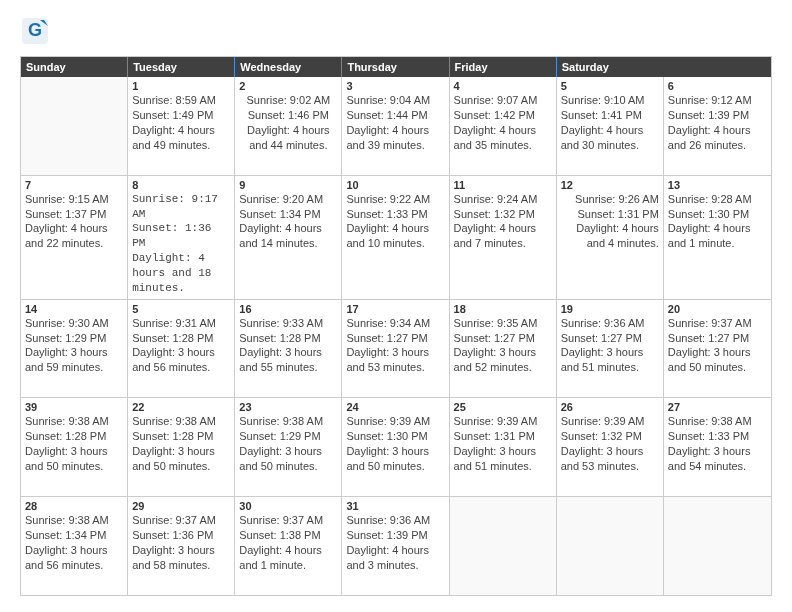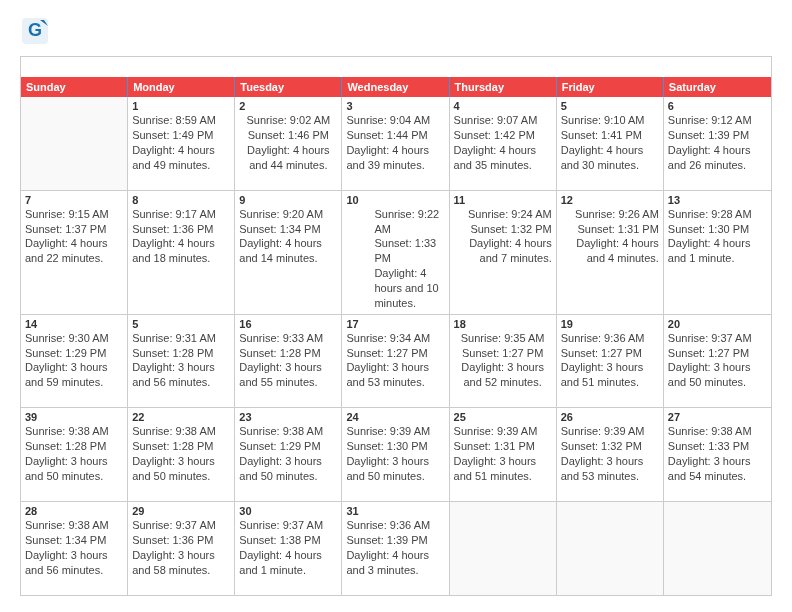--- a/index.html
+++ b/index.html
@@ -61,22 +61,21 @@
     }
     .calendar {
       flex: 1;
       display: flex;
       flex-direction: column;
       border: 1px solid #ccc;
     }
     .cal-header {
       display: grid;
       grid-template-columns: repeat(7, 1fr);
-      background: #ef4444;
-      margin-top: 20px;
+      background: #404040;
     }
     .cal-header-cell {
       color: white;
       font-size: 11px;
       font-weight: bold;
       padding: 4px 5px;
       text-align: left;
       border-right: 1px solid #4a90d9;
     }
     .cal-header-cell:last-child { border-right: none; }
@@ -132,21 +131,20 @@
     </div>
     <div class="title-section">
       <div class="month-title"></div>
       <div class="subtitle"></div>
     </div>
   </div>
 
   <div class="calendar">
     <div class="cal-header" id="cal-header">
         <div class="cal-header-cell">Sunday</div>
-        <div class="cal-header-cell">Monday</div>
         <div class="cal-header-cell">Tuesday</div>
         <div class="cal-header-cell">Wednesday</div>
         <div class="cal-header-cell">Thursday</div>
         <div class="cal-header-cell">Friday</div>
         <div class="cal-header-cell">Saturday</div>
       </div>
     <div class="cal-body" id="cal-body">
         <div class="cal-row">
           <div class="cal-cell empty"></div>
           <div class="cal-cell">
@@ -188,39 +186,39 @@
         </div>
         <div class="cal-row">
           <div class="cal-cell">
             <div class="day-number">7</div>
             <div class="day-info" style="white-space: pre-line;">Sunrise: 9:15 AM
 Sunset: 1:37 PM
 Daylight: 4 hours and 22 minutes.</div>
           </div>
           <div class="cal-cell">
             <div class="day-number">8</div>
-            <div class="day-info" style="white-space: pre-line;">Sunrise: 9:17 AM
+            <div class="day-info" style="white-space: pre-line; font-family: Liberation Mono, monospace;">Sunrise: 9:17 AM
 Sunset: 1:36 PM
 Daylight: 4 hours and 18 minutes.</div>
           </div>
           <div class="cal-cell">
             <div class="day-number">9</div>
             <div class="day-info" style="white-space: pre-line;">Sunrise: 9:20 AM
 Sunset: 1:34 PM
 Daylight: 4 hours and 14 minutes.</div>
           </div>
           <div class="cal-cell">
             <div class="day-number">10</div>
-            <div class="day-info" style="white-space: pre-line; margin-left: 28px;">Sunrise: 9:22 AM
+            <div class="day-info" style="white-space: pre-line;">Sunrise: 9:22 AM
 Sunset: 1:33 PM
 Daylight: 4 hours and 10 minutes.</div>
           </div>
           <div class="cal-cell">
             <div class="day-number">11</div>
-            <div class="day-info" style="white-space: pre-line; text-align: right;">Sunrise: 9:24 AM
+            <div class="day-info" style="white-space: pre-line;">Sunrise: 9:24 AM
 Sunset: 1:32 PM
 Daylight: 4 hours and 7 minutes.</div>
           </div>
           <div class="cal-cell">
             <div class="day-number">12</div>
             <div class="day-info" style="white-space: pre-line; text-align: right;">Sunrise: 9:26 AM
 Sunset: 1:31 PM
 Daylight: 4 hours and 4 minutes.</div>
           </div>
           <div class="cal-cell">
@@ -250,21 +248,21 @@
 Daylight: 3 hours and 55 minutes.</div>
           </div>
           <div class="cal-cell">
             <div class="day-number">17</div>
             <div class="day-info" style="white-space: pre-line;">Sunrise: 9:34 AM
 Sunset: 1:27 PM
 Daylight: 3 hours and 53 minutes.</div>
           </div>
           <div class="cal-cell">
             <div class="day-number">18</div>
-            <div class="day-info" style="white-space: pre-line; text-align: center;">Sunrise: 9:35 AM
+            <div class="day-info" style="white-space: pre-line;">Sunrise: 9:35 AM
 Sunset: 1:27 PM
 Daylight: 3 hours and 52 minutes.</div>
           </div>
           <div class="cal-cell">
             <div class="day-number">19</div>
             <div class="day-info" style="white-space: pre-line;">Sunrise: 9:36 AM
 Sunset: 1:27 PM
 Daylight: 3 hours and 51 minutes.</div>
           </div>
           <div class="cal-cell">

